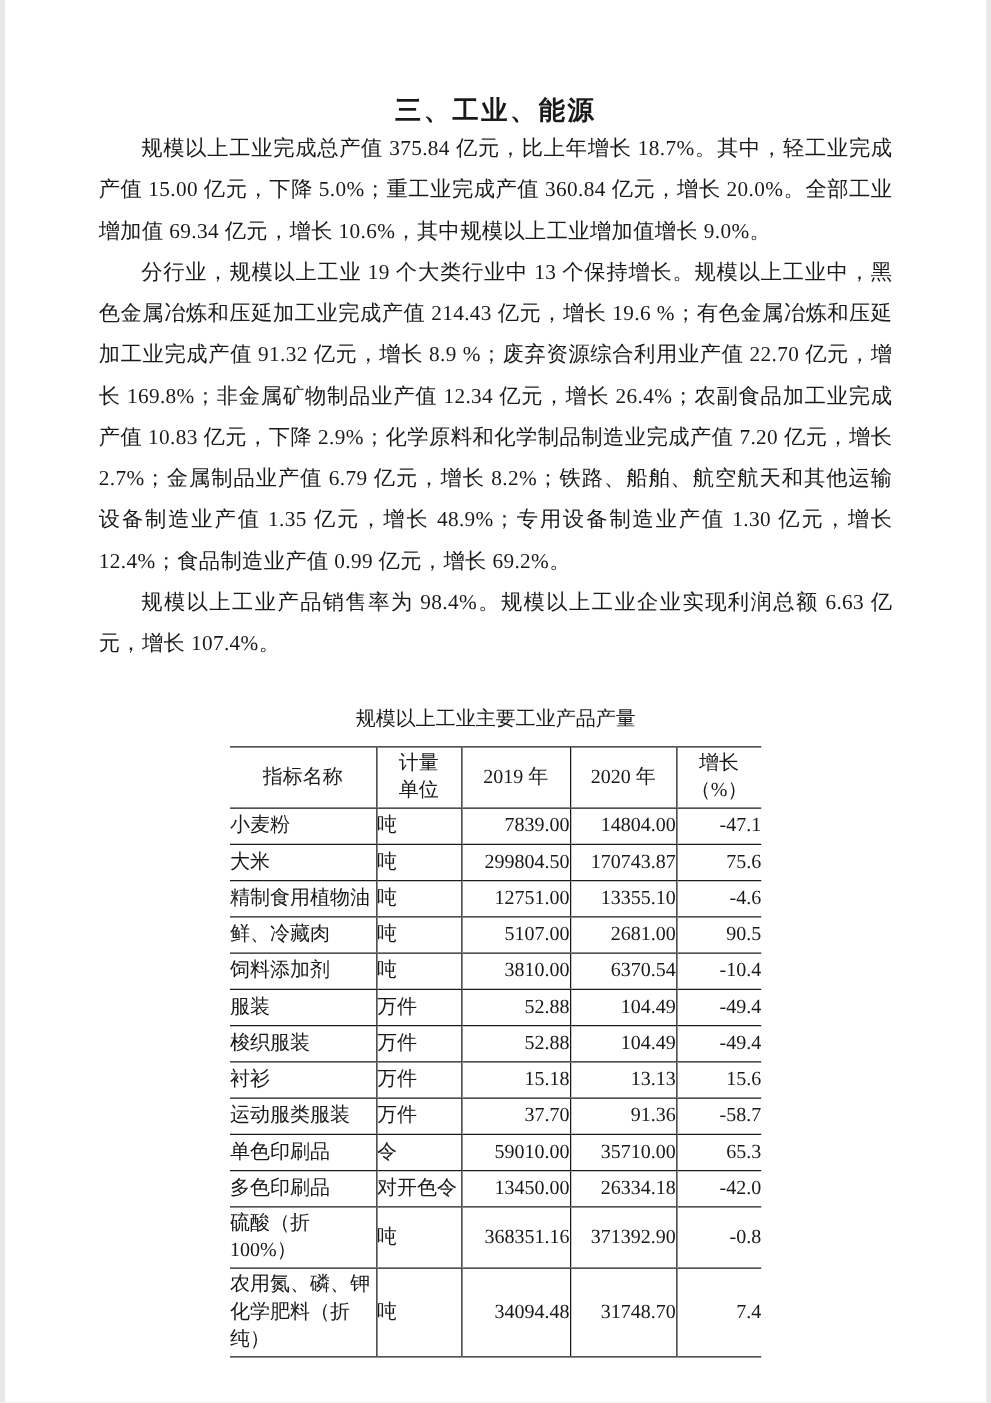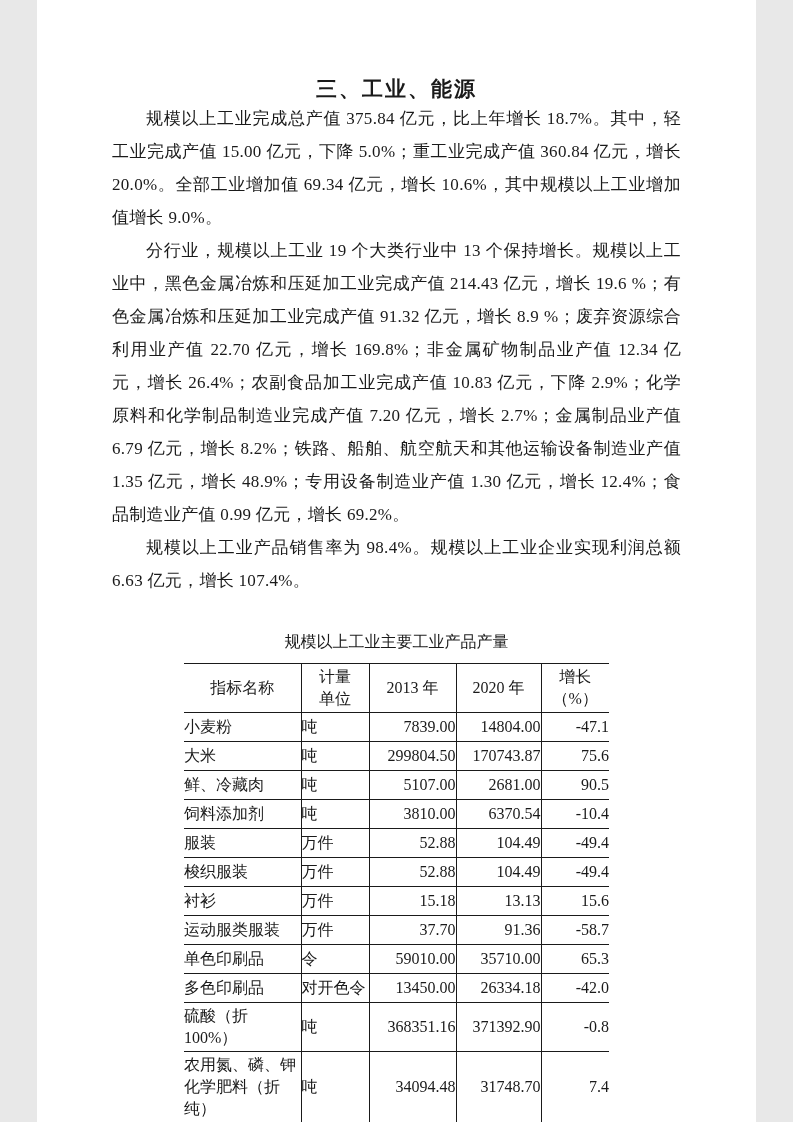--- a/index.html
+++ b/index.html
@@ -1,18 +1,18 @@
 <!DOCTYPE html>
 <html><head>
 <meta charset="utf-8">
 <style>
   html, body { margin: 0; padding: 0; background: #e8e8e8; }
   .page {
     position: relative;
-    width: 719px;
+    width: 785px;
     height: 1122px;
     margin: 0 auto;
     background: #ffffff;
     color: #1a1a1a;
     font-family: "Liberation Serif", "DejaVu Serif", serif;
     overflow: hidden;
     box-sizing: border-box;
   }
   .content {
     padding: 0 75px;
@@ -99,40 +99,47 @@
         <col style="width:68px">
         <col style="width:87px">
         <col style="width:85px">
         <col style="width:68px">
       </colgroup>
       <thead>
         <tr>
             <th>指标名称</th>
             <th>计量
 单位</th>
-            <th>2013 年</th>
+            <th>2019 年</th>
             <th>2020 年</th>
             <th>增长
 （%）</th>
           </tr>
       </thead>
       <tbody>
           <tr>
             <td class="c0">小麦粉</td>
             <td class="c1">吨</td>
             <td class="c2">7839.00</td>
             <td class="c3">14804.00</td>
             <td class="c4">-47.1</td>
           </tr>
           <tr>
             <td class="c0">大米</td>
             <td class="c1">吨</td>
             <td class="c2">299804.50</td>
             <td class="c3">170743.87</td>
             <td class="c4">75.6</td>
+          </tr>
+          <tr>
+            <td class="c0">精制食用植物油</td>
+            <td class="c1">吨</td>
+            <td class="c2">12751.00</td>
+            <td class="c3">13355.10</td>
+            <td class="c4">-4.6</td>
           </tr>
           <tr>
             <td class="c0">鲜、冷藏肉</td>
             <td class="c1">吨</td>
             <td class="c2">5107.00</td>
             <td class="c3">2681.00</td>
             <td class="c4">90.5</td>
           </tr>
           <tr>
             <td class="c0">饲料添加剂</td>

